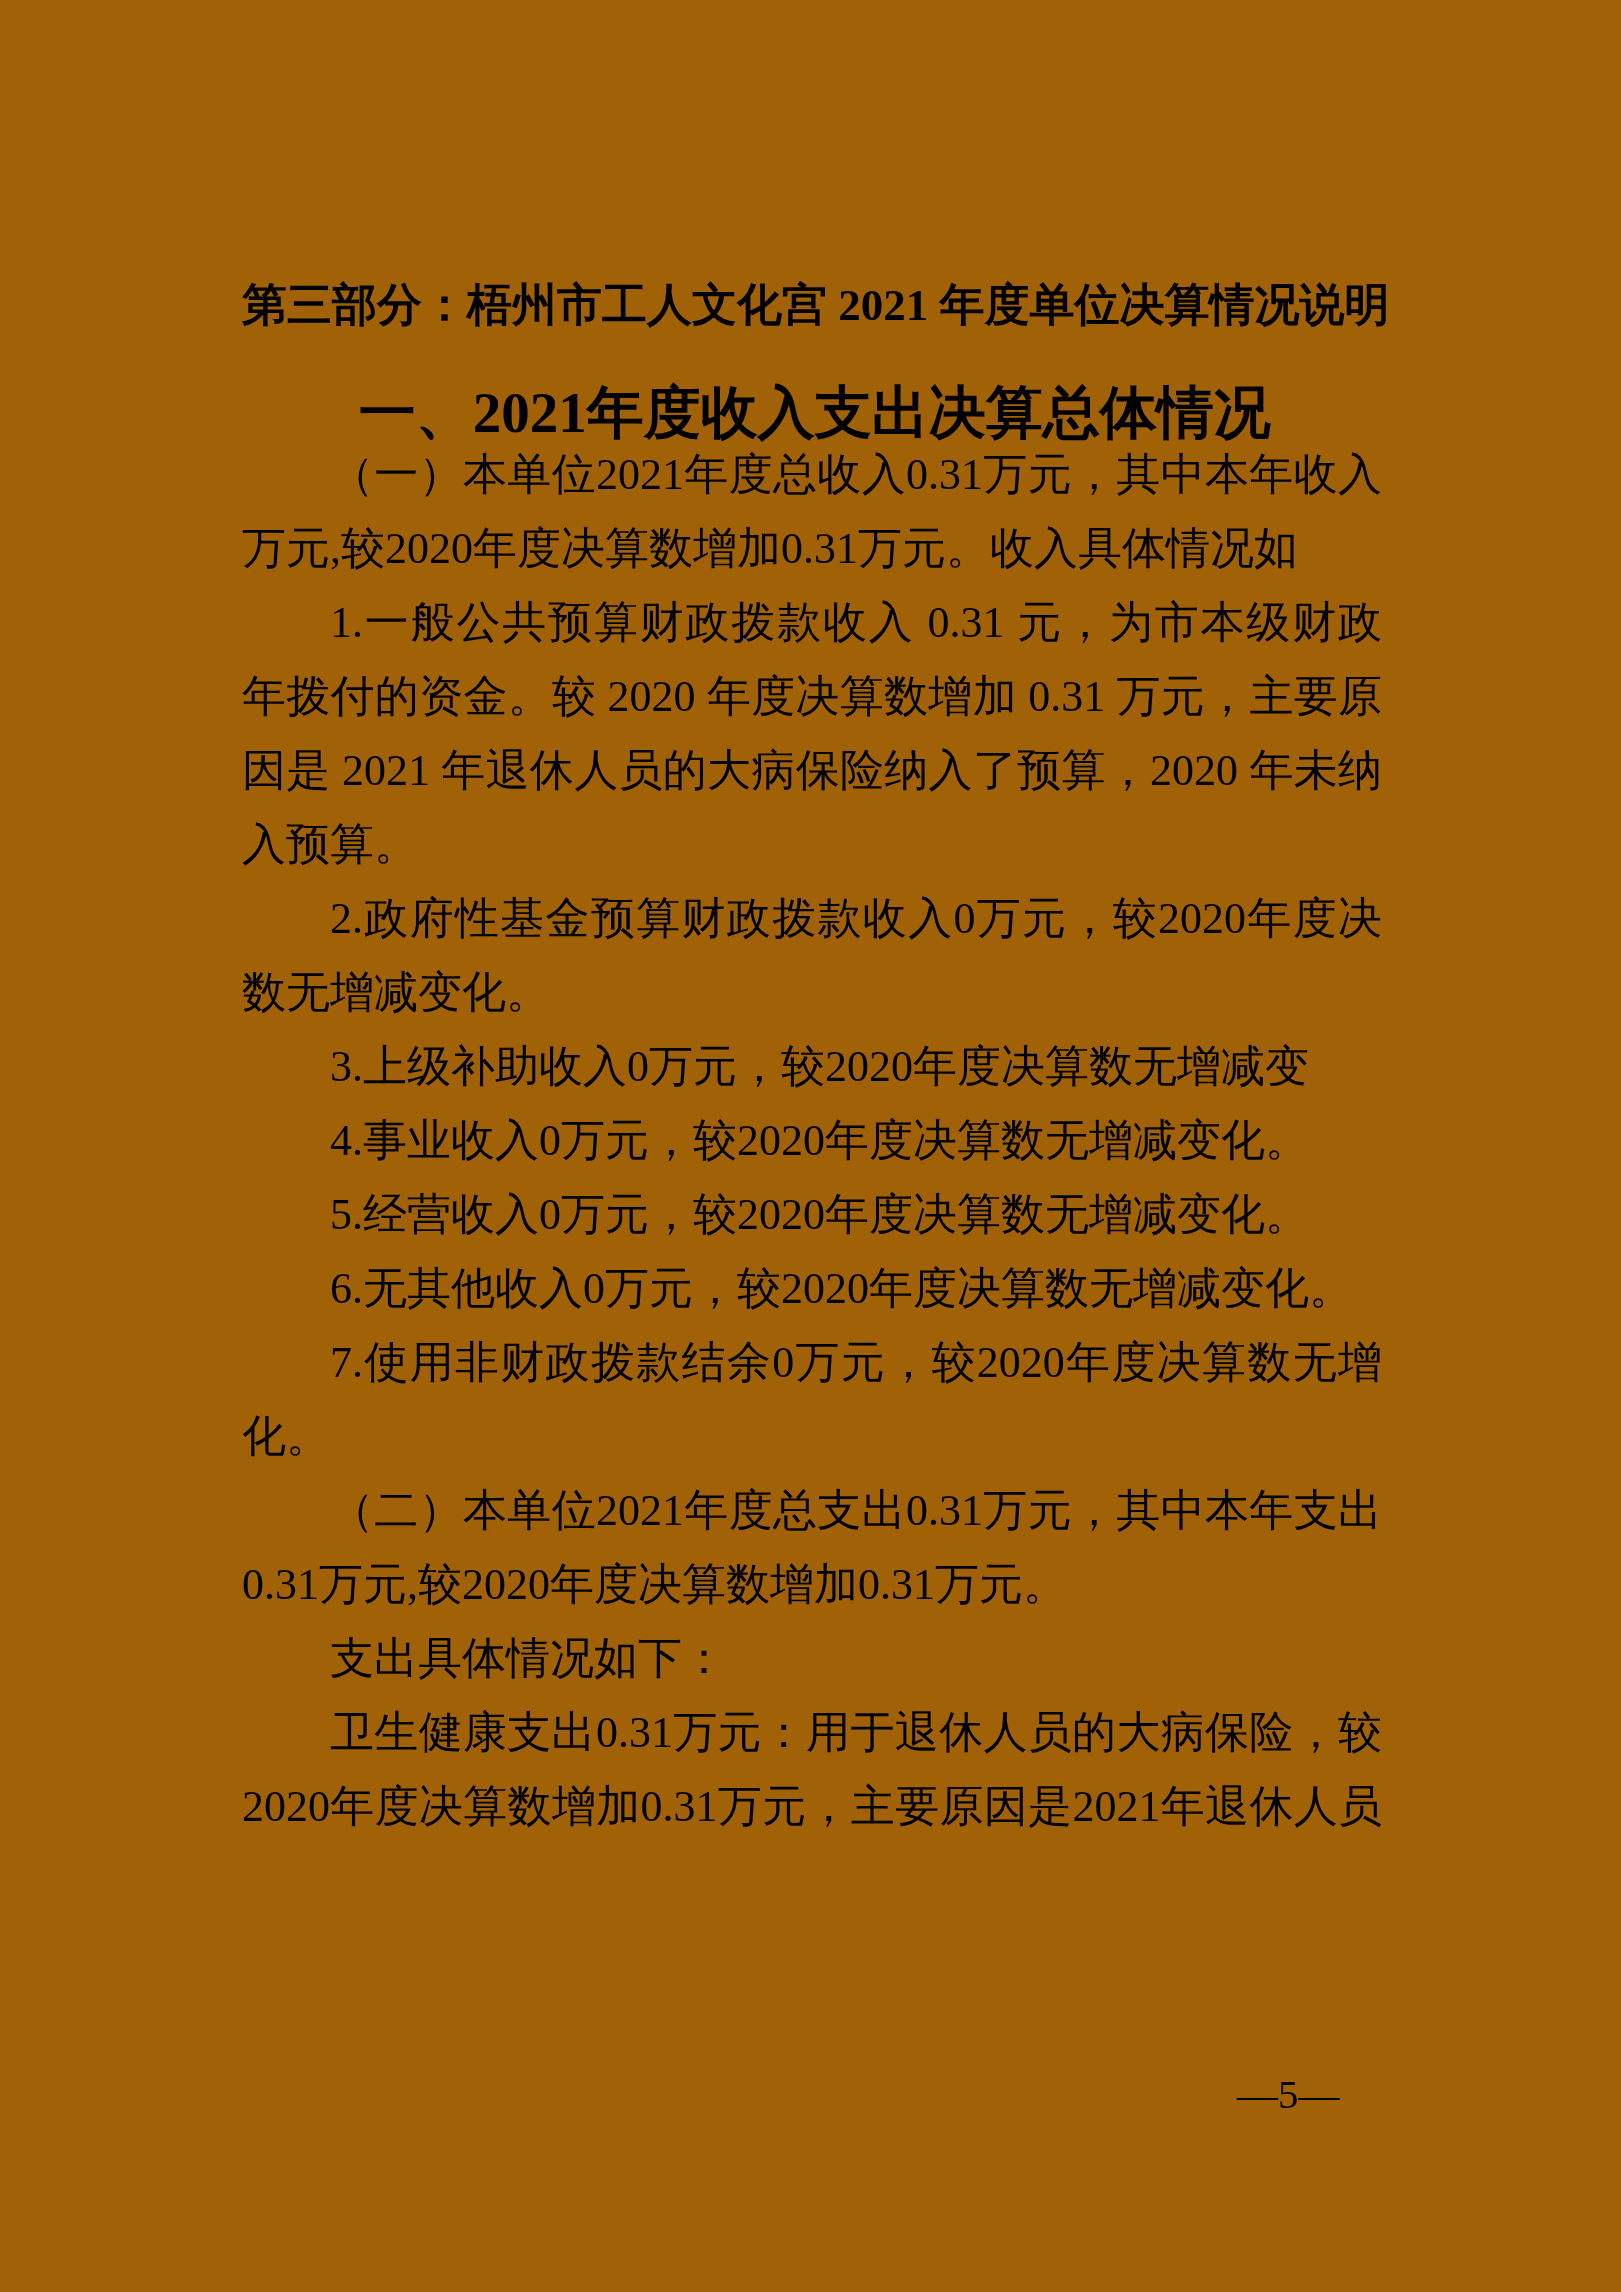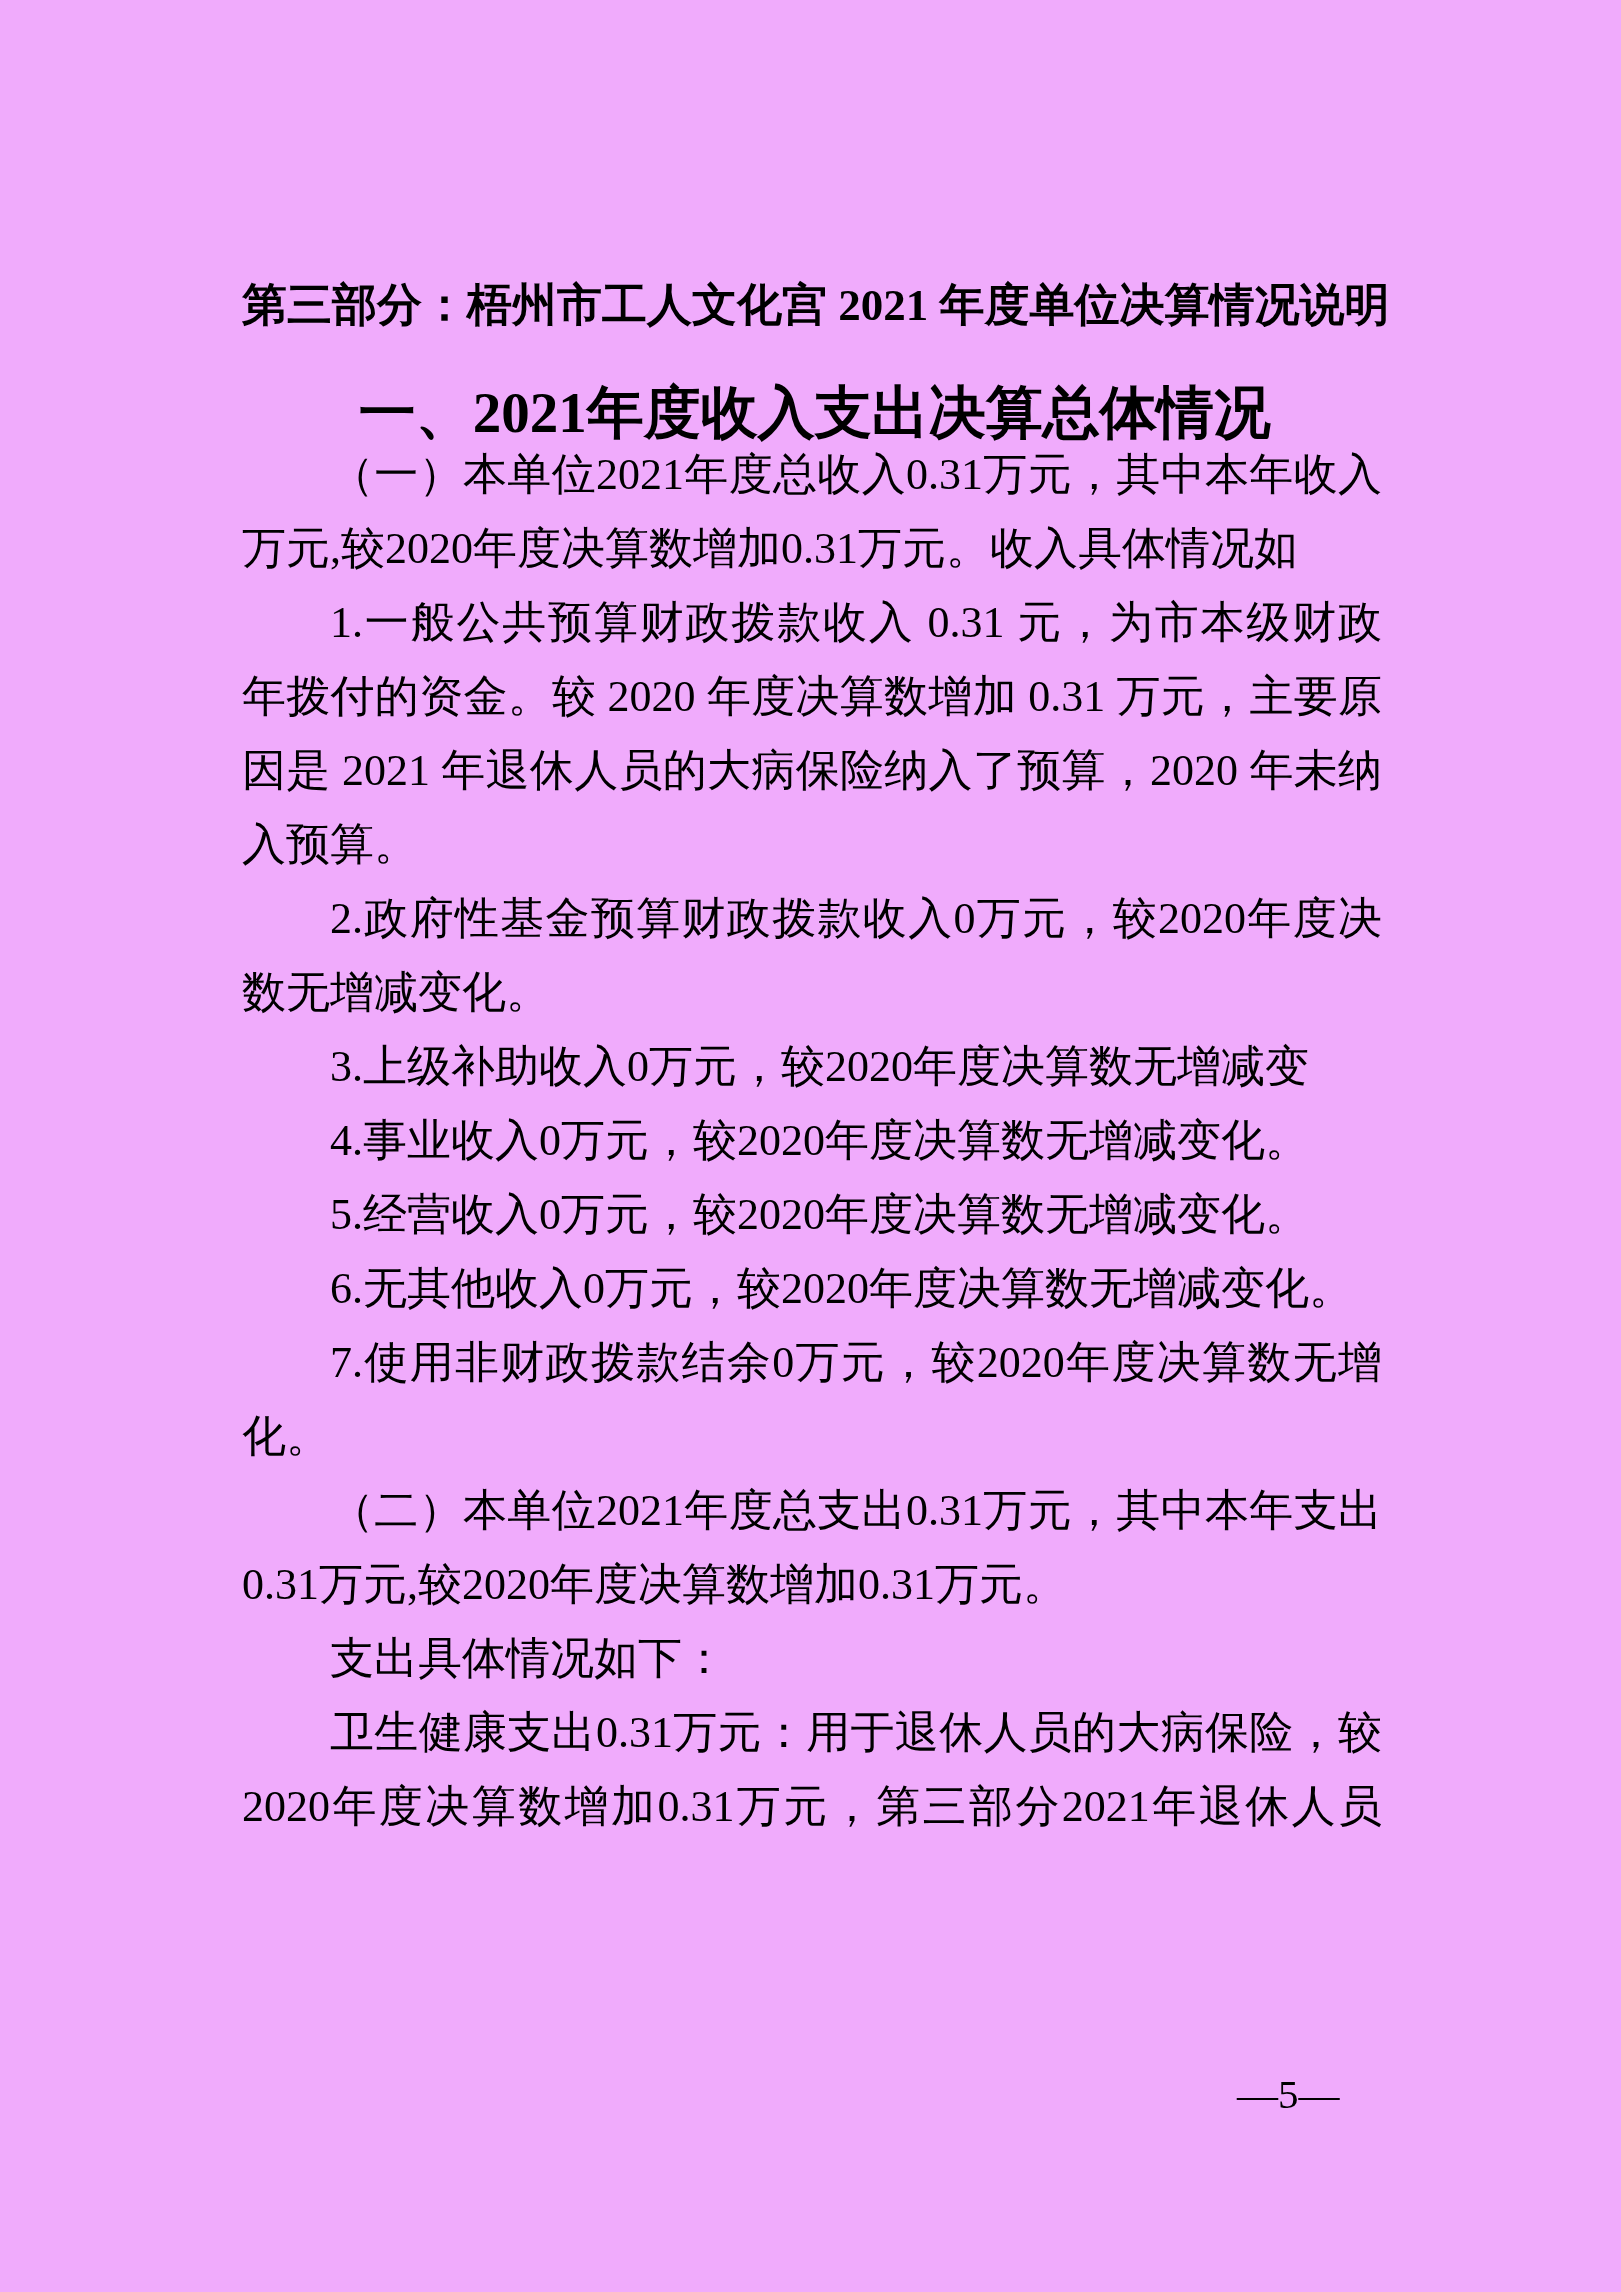--- a/index.html
+++ b/index.html
@@ -4,21 +4,21 @@
 <style>
   html, body {
     margin: 0;
     padding: 0;
     background: #ffffff;
   }
   .page {
     position: relative;
     width: 1621px;
     height: 2293px;
-    background: #f0abfc;
+    background: #a16207;
     color: #000000;
     font-family: "Liberation Serif", "DejaVu Serif", serif;
     overflow: hidden;
   }
   .doc-title {
     position: absolute;
     left: 242px;
     top: 275px;
     width: 1140px;
     text-align: center;
@@ -91,18 +91,18 @@
       <div class="line ind"><span>3.上级补助收入0万元，较2020年度决算数无增减变化。</span></div>
       <div class="line ind"><span>4.事业收入0万元，较2020年度决算数无增减变化。</span></div>
       <div class="line ind"><span>5.经营收入0万元，较2020年度决算数无增减变化。</span></div>
       <div class="line ind"><span>6.无其他收入0万元，较2020年度决算数无增减变化。</span></div>
       <div class="line just ind"><span>7.使用非财政拨款结余0万元，较2020年度决算数无增减</span></div>
       <div class="line"><span>化。</span></div>
       <div class="line just ind"><span>（二）本单位2021年度总支出0.31万元，其中本年支出</span></div>
       <div class="line"><span>0.31万元,较2020年度决算数增加0.31万元。</span></div>
       <div class="line ind"><span>支出具体情况如下：</span></div>
       <div class="line just ind"><span>卫生健康支出0.31万元：用于退休人员的大病保险，较</span></div>
-      <div class="line just"><span>2020年度决算数增加0.31万元，第三部分</span><span class="sans-num">2021</span><span>年退休人员</span></div>
+      <div class="line just"><span>2020年度决算数增加0.31万元，主要原因是</span><span class="sans-num">2021</span><span>年退休人员</span></div>
     </div>
 
   <div class="page-number">—5—</div>
 </div>
 
 
 </body></html>

